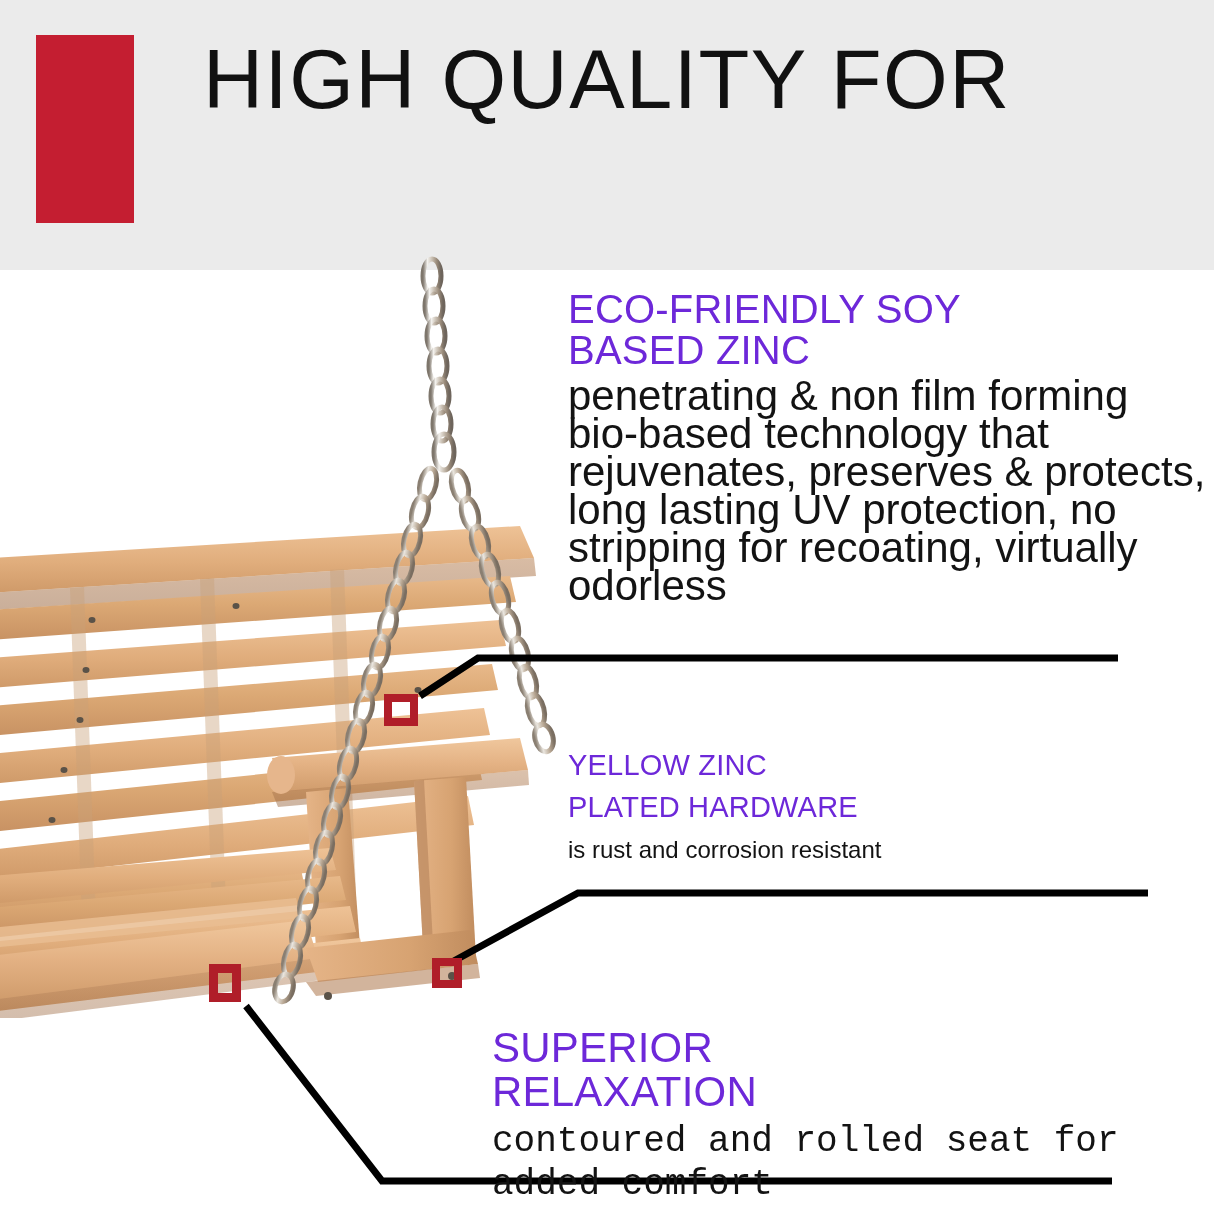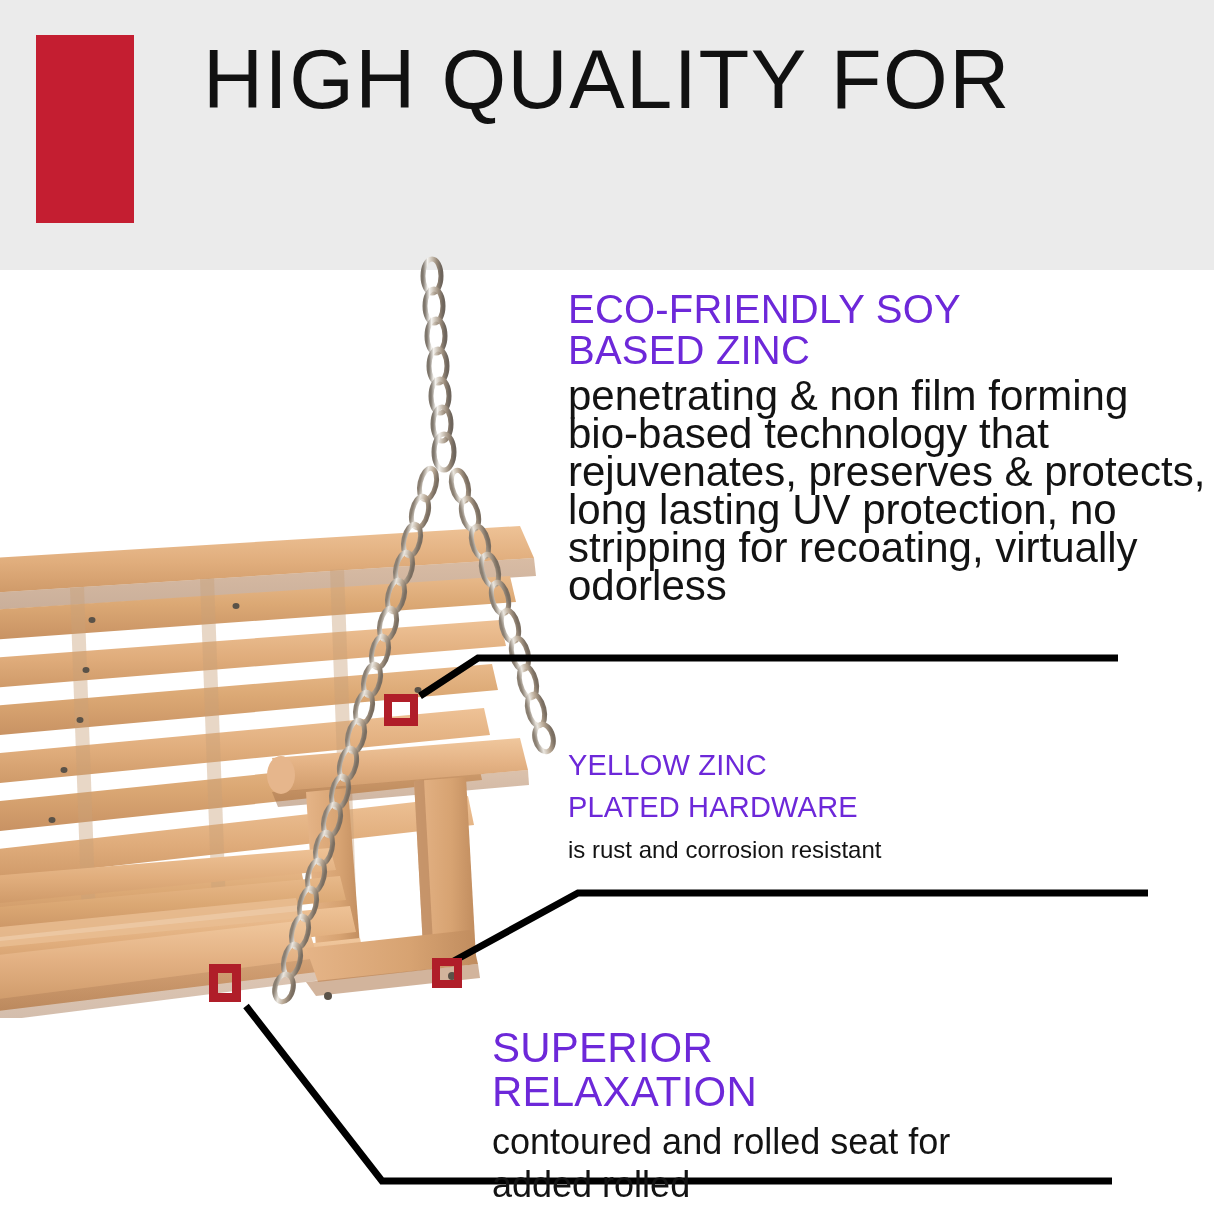--- a/index.html
+++ b/index.html
@@ -79,21 +79,21 @@
   .cb1 .c-body{font-size:42px;line-height:38px;margin-top:6px;}
 
   
   .cb2{left:568px;top:744px;width:620px;}
   .cb2 .c-title{font-size:29px;line-height:42px;}
   .cb2 .c-body{font-size:24px;line-height:38px;margin-top:3px;}
 
   
   .cb3{left:492px;top:985px;width:660px;margin-top:41px;}
   .cb3 .c-title{font-size:42px;line-height:44px;}
-  .cb3 .c-body{font-size:36px;line-height:43px;margin-top:6px;}
+  .cb3 .c-body{font-size:36px;line-height:43px;margin-top:6px;font-family:Liberation Mono, monospace;}
 
   .nowrap{white-space:nowrap;}
 </style>
 </head>
 <body>
 
 <div id="page">
 
   <div class="header">
     <div class="header-bar"></div>
@@ -310,17 +310,17 @@
     </div>
   </div>
 
   <div class="callout cb3">
     <div class="c-title">
       <div class="nowrap">SUPERIOR</div>
       <div class="nowrap">RELAXATION</div>
     </div>
     <div class="c-body">
       <div class="nowrap">contoured and rolled seat for</div>
-      <div class="nowrap">added rolled</div>
+      <div class="nowrap">added comfort</div>
     </div>
   </div>
 
 </div>
 
 </body></html>

